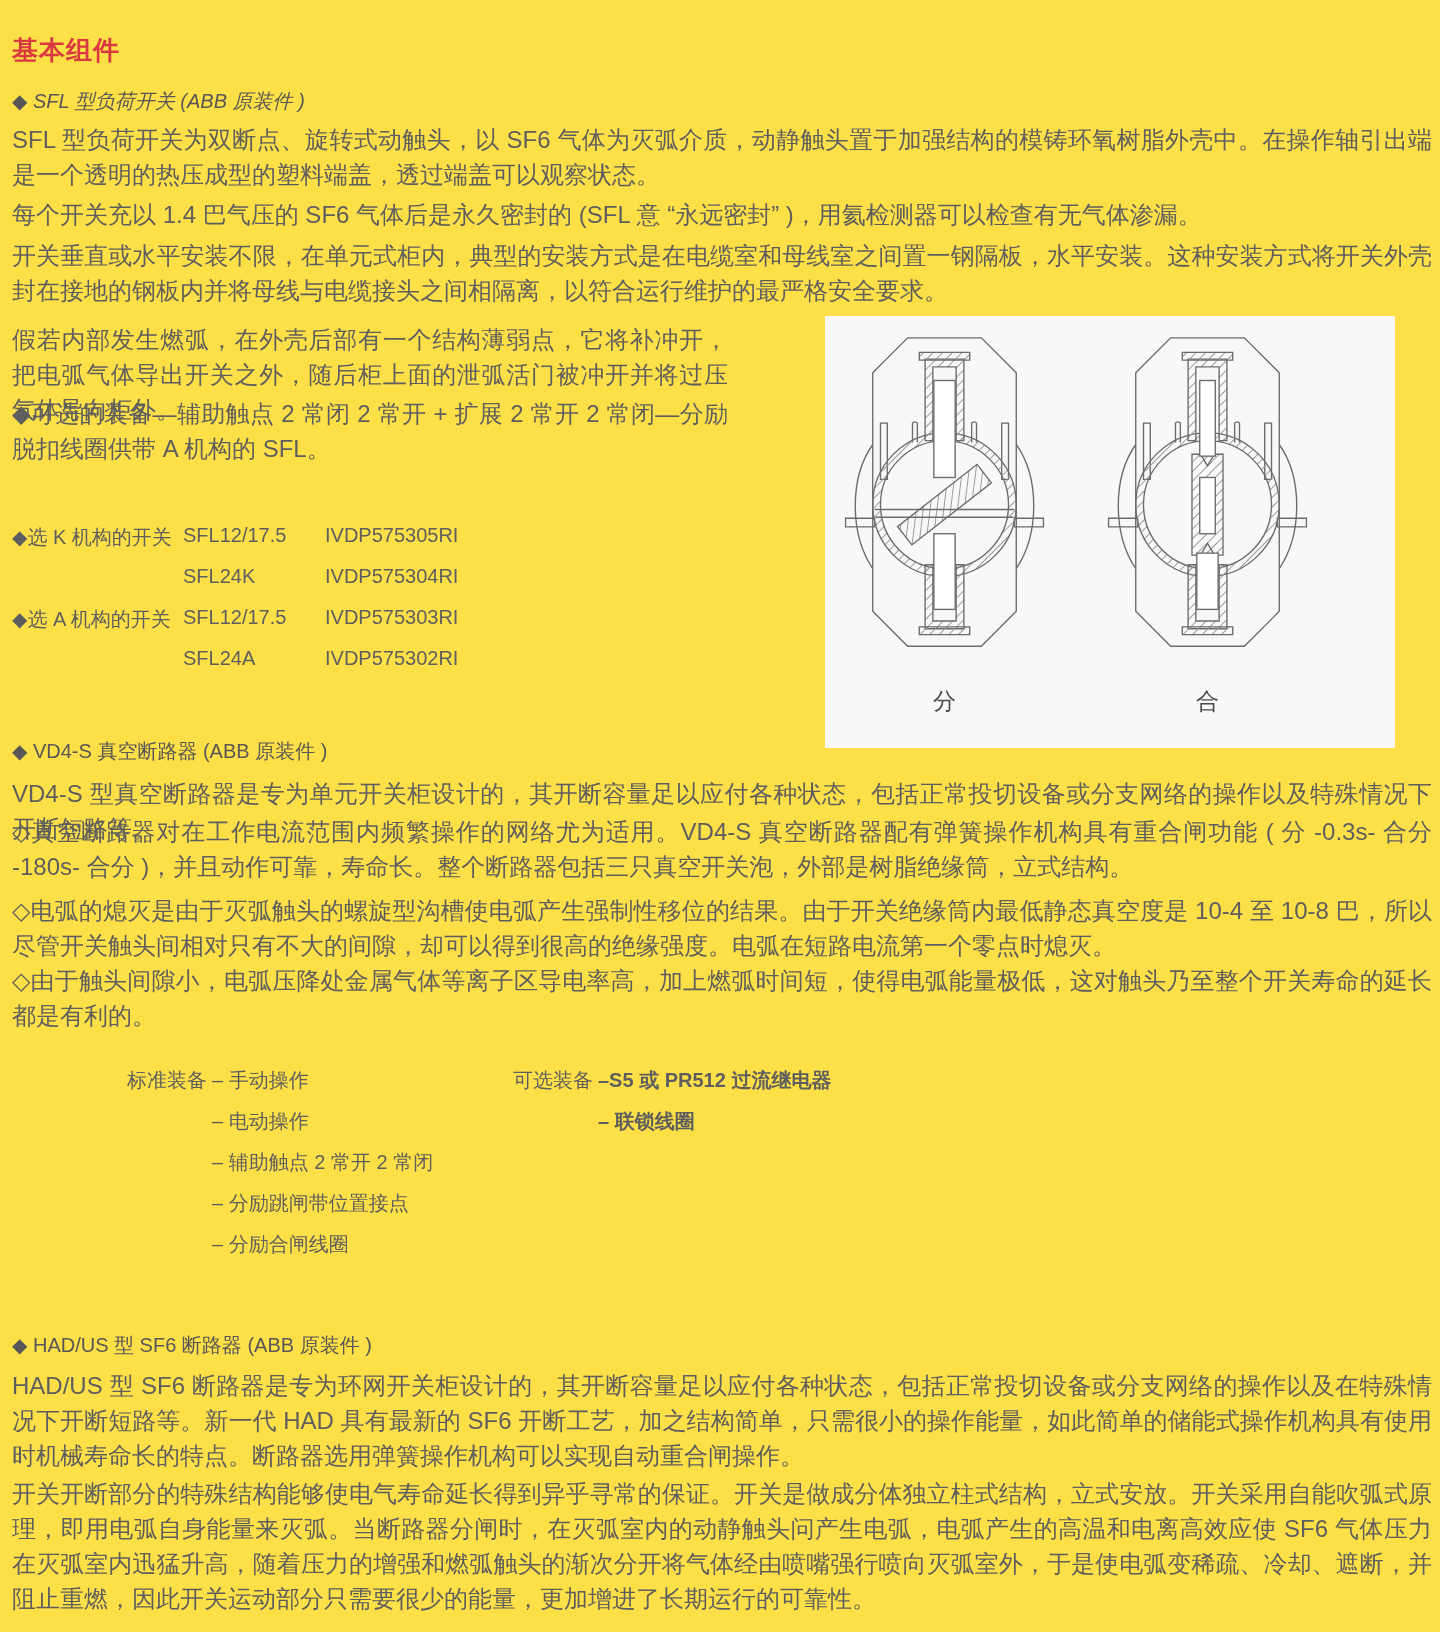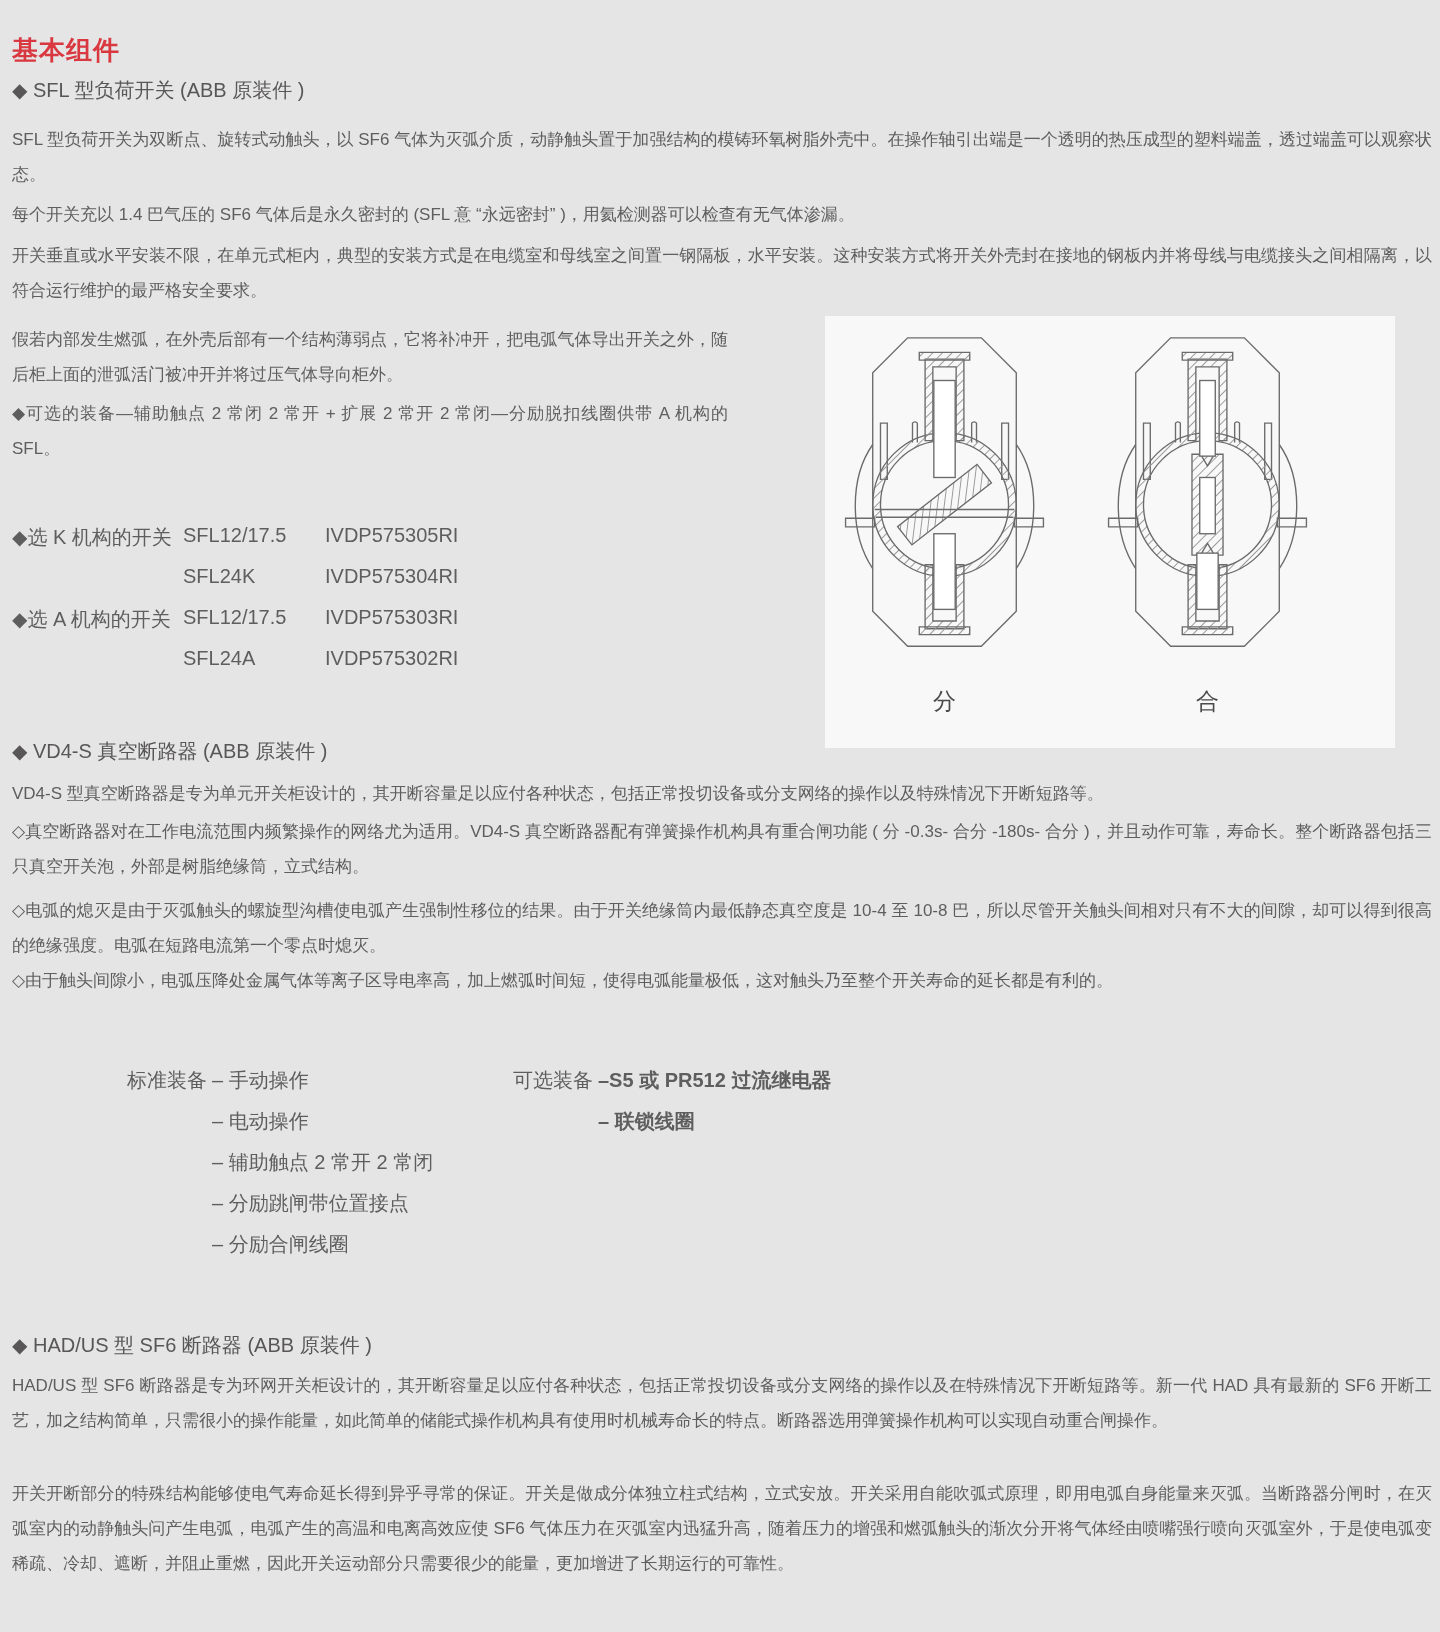--- a/index.html
+++ b/index.html
@@ -1,21 +1,21 @@
 <!DOCTYPE html>
 <html><head>
 <meta charset="utf-8">
 <style>
   html,body{margin:0;padding:0;background:#ffffff;}
   body{font-family:"Liberation Sans","DejaVu Sans",sans-serif;color:#5f5e5e;}
-  .page{position:relative;width:1440px;height:1632px;background:#e5e5e5;overflow:hidden;}
+  .page{position:relative;width:1440px;height:1632px;background:#fde047;overflow:hidden;}
   .abs{position:absolute;}
   .title{font-size:26px;font-weight:bold;color:#d93840;letter-spacing:1px;}
   .h{font-size:20px;line-height:30px;color:#585656;}
-  .p{font-size:17px;line-height:35px;color:#5f5e5e;text-align:justify;}
+  .p{font-size:24px;line-height:35px;color:#5f5e5e;text-align:justify;}
   .narrow{width:716px;}
   .wide{width:1420px;}
   .model-row{position:absolute;left:0;height:41px;font-size:20px;color:#5f5e5e;white-space:nowrap;}
   .model-row .m-label{position:absolute;left:0;top:0;text-align:center;}
   .model-row .m-model{position:absolute;left:171px;top:0;}
   .model-row .m-code{position:absolute;left:313px;top:0;}
   .panel{position:absolute;left:825px;top:316px;width:570px;height:432px;background:#f8f8f8;}
   .switch-svg{position:absolute;top:16px;width:215px;height:322px;}
   .fig-label{position:absolute;top:370px;width:215px;text-align:center;font-size:23px;color:#4c4a4a;}
   .eq-label{position:absolute;font-size:20px;line-height:41px;white-space:nowrap;}
@@ -24,21 +24,21 @@
   .bk-col{position:absolute;font-size:20px;white-space:nowrap;}
   .bk-col div{height:41px;line-height:41px;}
 </style>
 </head>
 <body>
 
 <div class="page">
 
   <div class="abs title" style="left:12px;top:33px;">基本组件</div>
 
-  <div class="abs h" style="left:12px;top:75px;">◆ SFL 型负荷开关 (ABB 原装件 )</div>
+  <div class="abs h" style="left:12px;top:86px;font-style:italic;">◆ SFL 型负荷开关 (ABB 原装件 )</div>
   <div class="abs p wide" style="left:12px;top:122px;">SFL 型负荷开关为双断点、旋转式动触头，以 SF6 气体为灭弧介质，动静触头置于加强结构的模铸环氧树脂外壳中。在操作轴引出端是一个透明的热压成型的塑料端盖，透过端盖可以观察状态。</div>
   <div class="abs p wide" style="left:12px;top:197px;">每个开关充以 1.4 巴气压的 SF6 气体后是永久密封的 (SFL 意 “永远密封” )，用氦检测器可以检查有无气体渗漏。</div>
   <div class="abs p narrow" style="left:12px;top:322px;">假若内部发生燃弧，在外壳后部有一个结构薄弱点，它将补冲开，把电弧气体导出开关之外，随后柜上面的泄弧活门被冲开并将过压气体导向柜外。</div>
   <div class="abs p wide" style="left:12px;top:238px;">开关垂直或水平安装不限，在单元式柜内，典型的安装方式是在电缆室和母线室之间置一钢隔板，水平安装。这种安装方式将开关外壳封在接地的钢板内并将母线与电缆接头之间相隔离，以符合运行维护的最严格安全要求。</div>
   <div class="abs p narrow" style="left:12px;top:396px;">◆可选的装备—辅助触点 2 常闭 2 常开 + 扩展 2 常开 2 常闭—分励脱扣线圈供带 A 机构的 SFL。</div>
 
   <div class="abs" style="left:12px;top:524px;width:700px;height:170px;">
     <div class="model-row" style="top:0;">
       <span class="m-label">◆选 K 机构的开关</span>
       <span class="m-model">SFL12/17.5</span>

